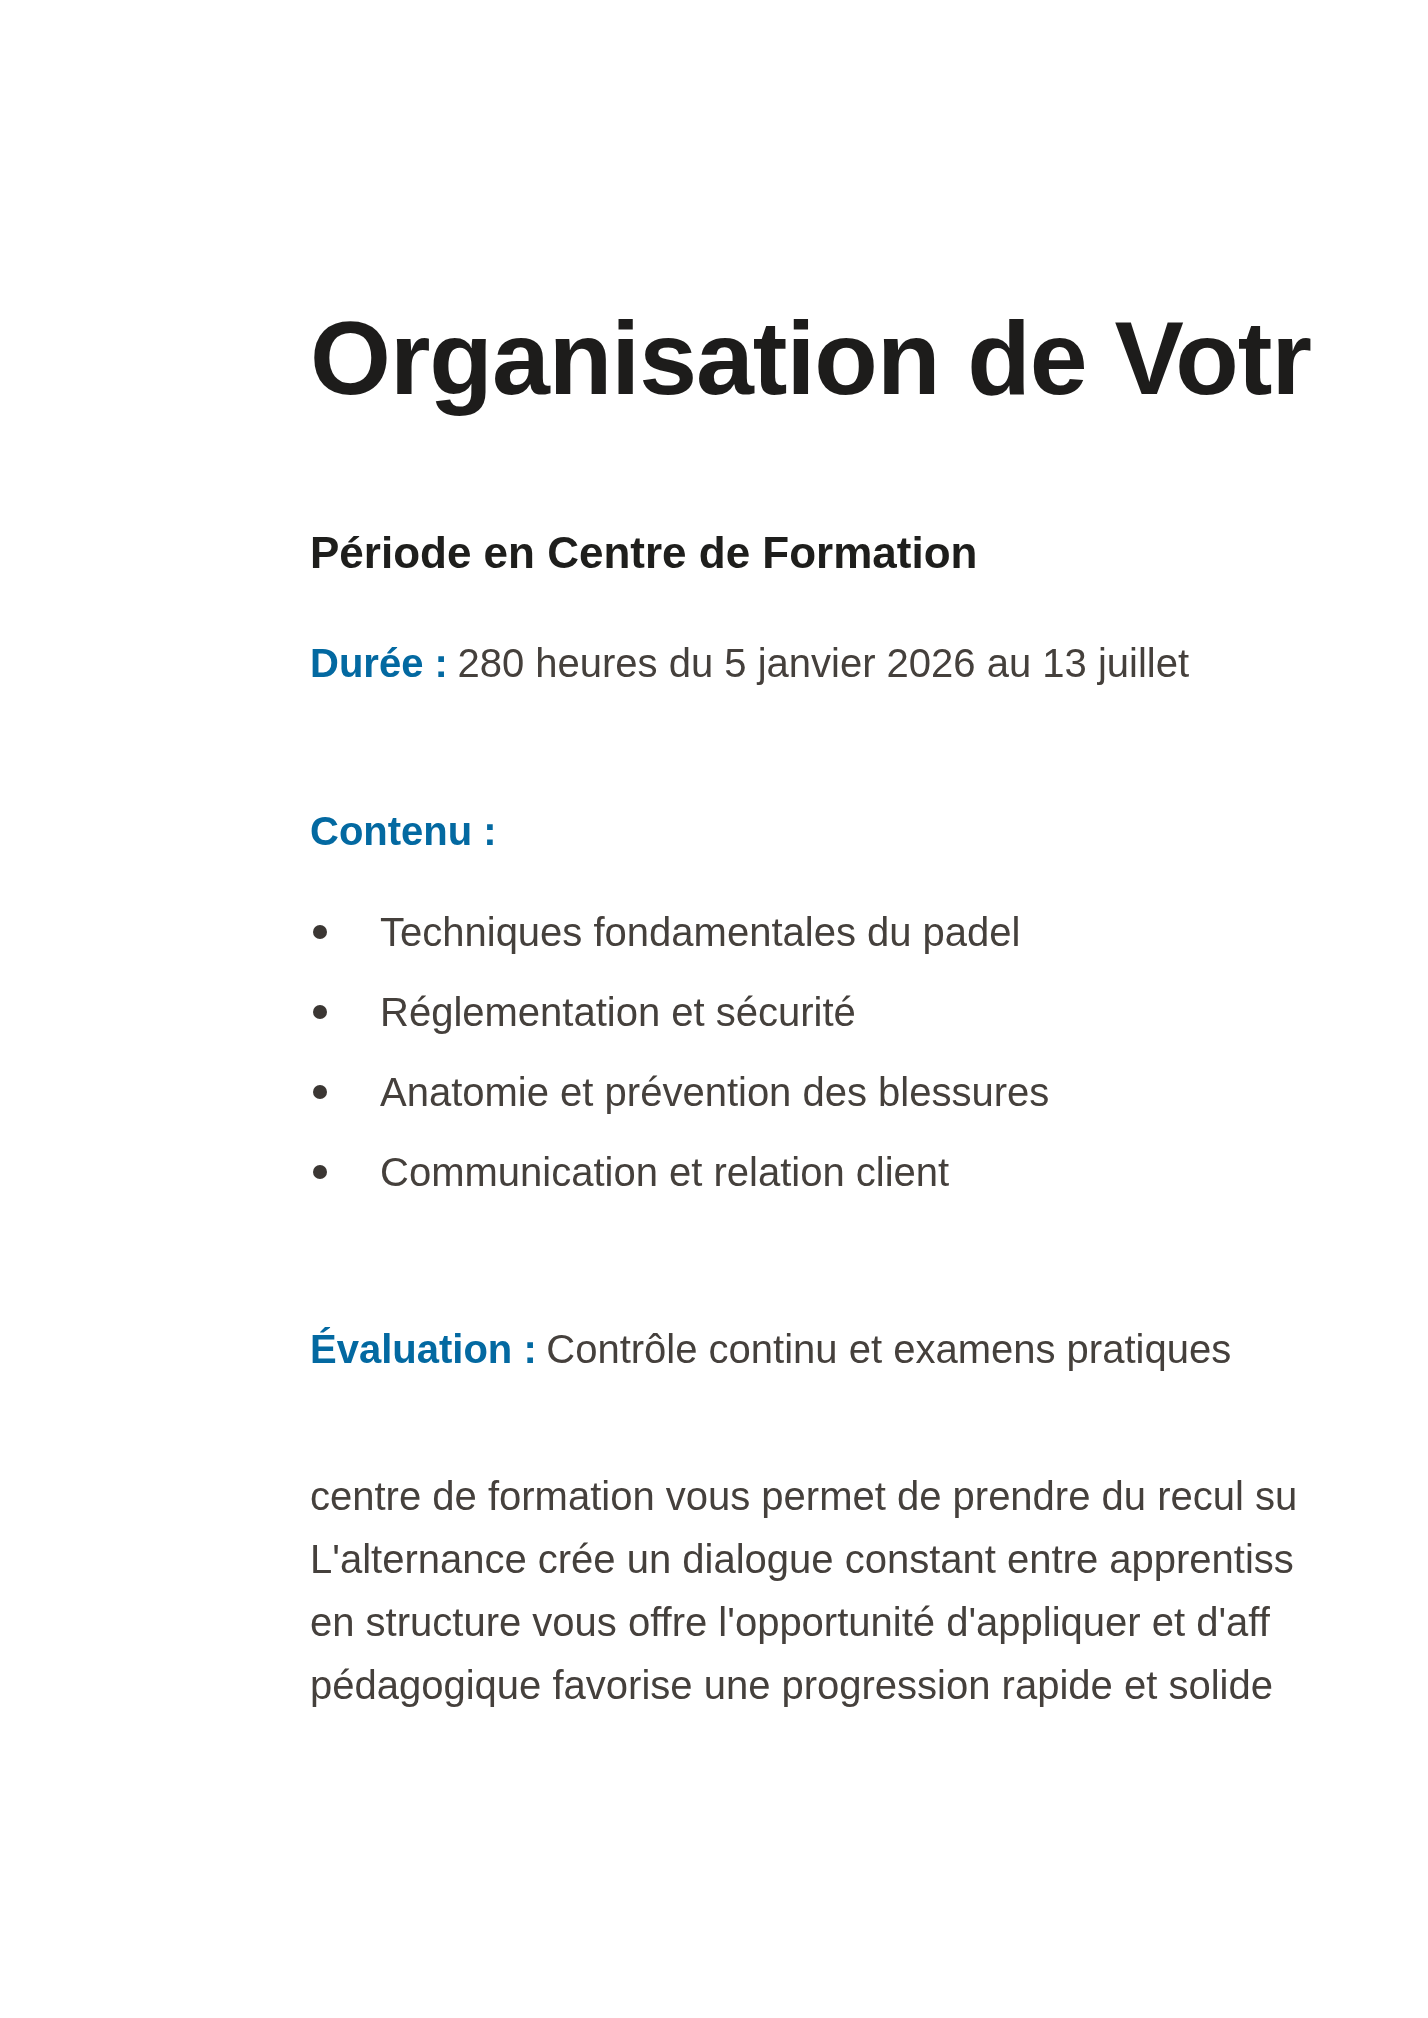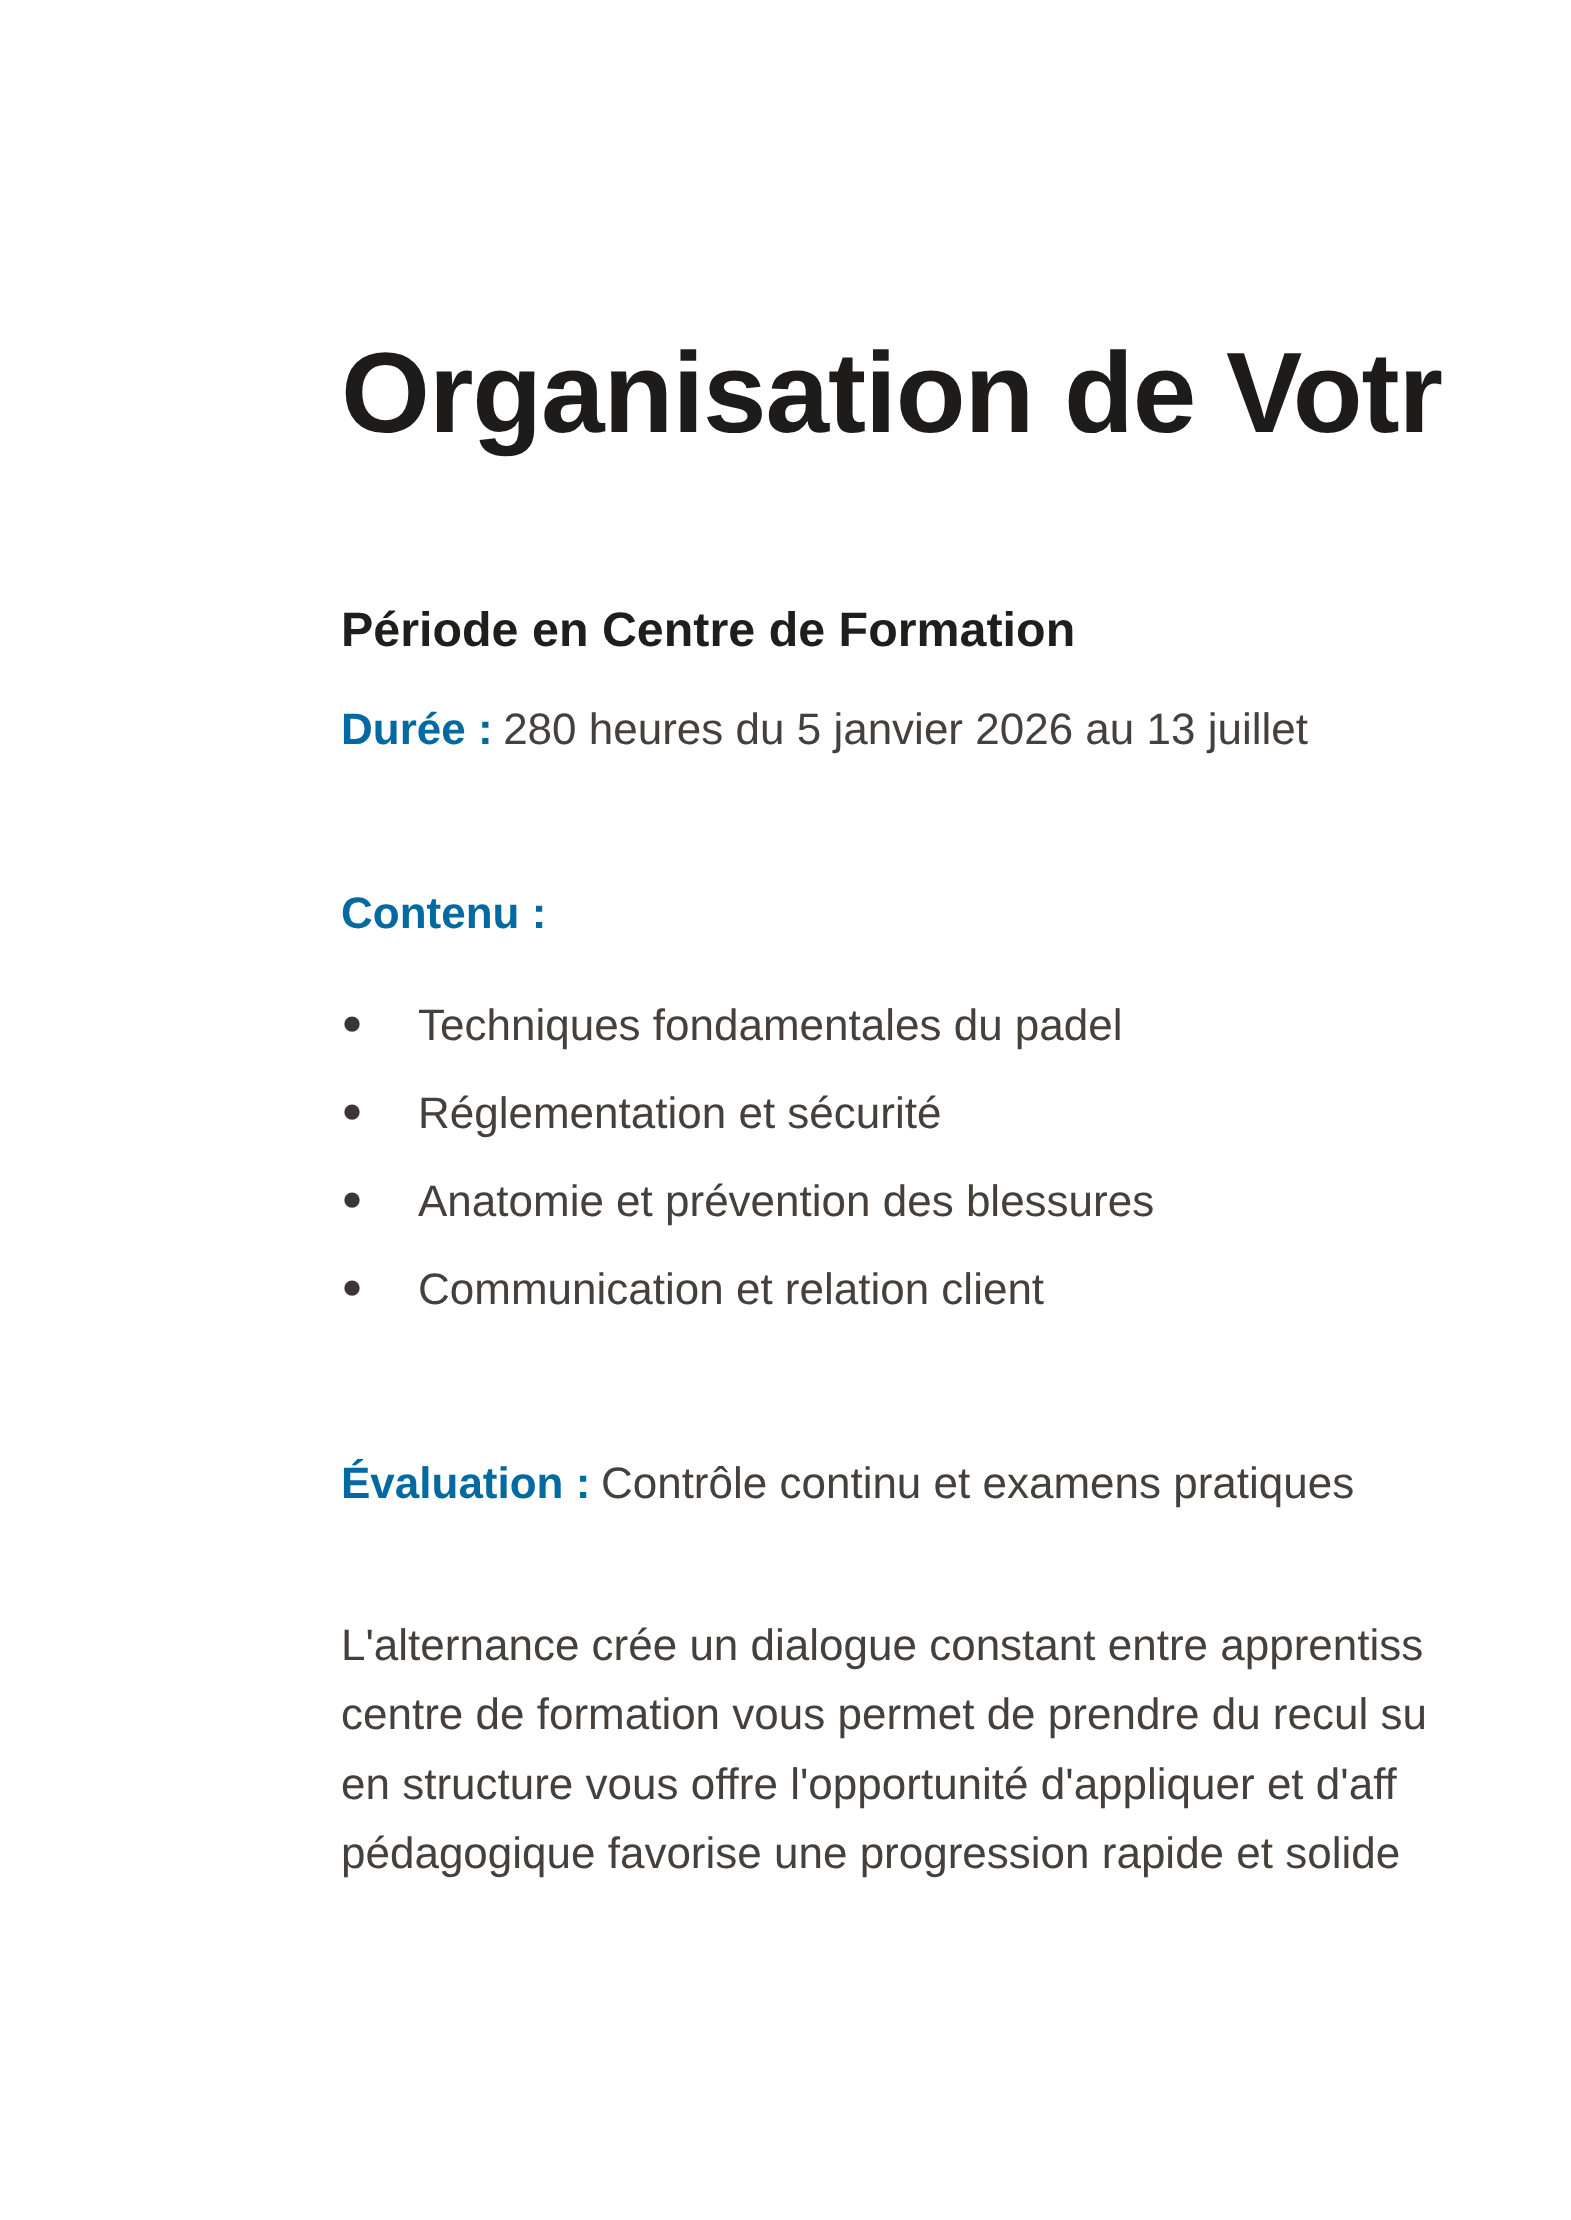--- a/index.html
+++ b/index.html
@@ -31,21 +31,20 @@
     }
     .section-heading {
       position: absolute;
       left: 310px;
       top: 531px;
       font-size: 44px;
       line-height: 44px;
       font-weight: 700;
       color: #1e1e1c;
       white-space: nowrap;
-      margin-top: 20px;
     }
     .body-text { font-size: 40px; color: #45403c; }
     .lbl { font-weight: 700; color: #0369a1; margin-right: 0.24em; }
     .duree-block {
       position: absolute;
       left: 310px;
       top: 631px;
       line-height: 64px;
       white-space: nowrap;
     }
@@ -125,19 +124,19 @@
     <li>
       <span class="dot"></span><span>Communication et relation client</span>
     </li>
   </ul>
 
   <div class="eval-block body-text">
     <span class="lbl">Évaluation :</span><span>Contrôle continu et examens pratiques</span>
   </div>
 
   <div class="closing-paragraph body-text">
+    <div class="pline">centre de formation vous permet de prendre du recul su</div>
     <div class="pline">L'alternance crée un dialogue constant entre apprentiss</div>
-    <div class="pline">centre de formation vous permet de prendre du recul su</div>
     <div class="pline">en structure vous offre l'opportunité d'appliquer et d'aff</div>
     <div class="pline">pédagogique favorise une progression rapide et solide</div>
   </div>
 
 </div>
 
 </body></html>

